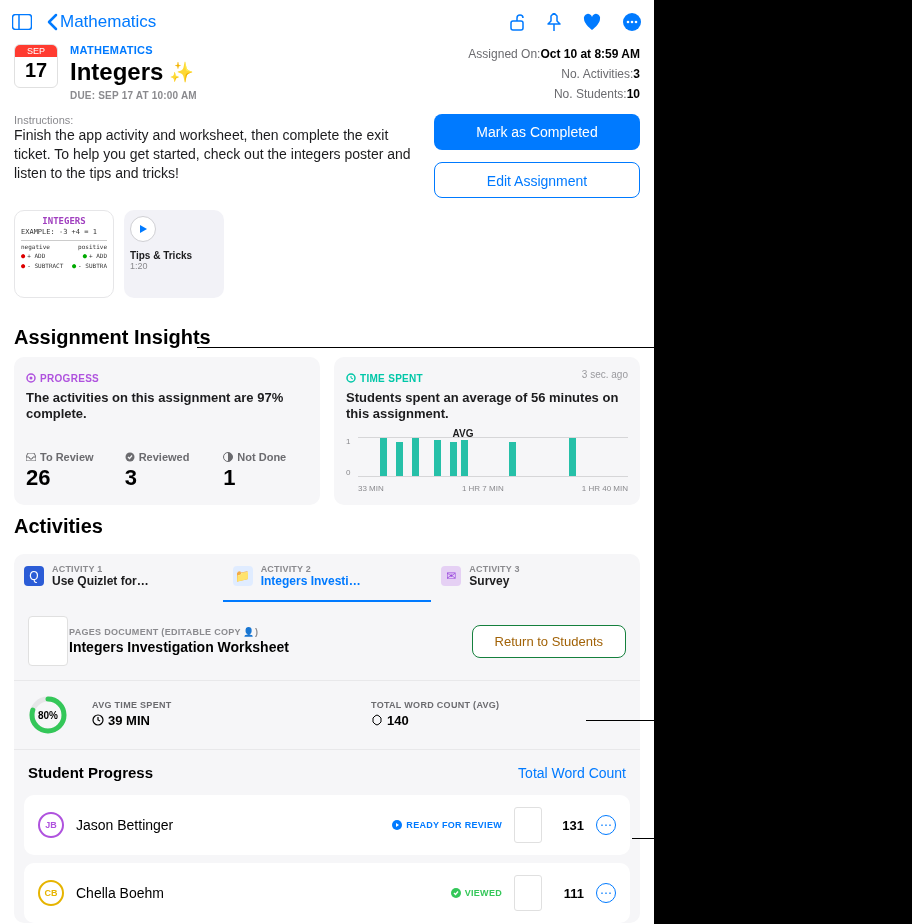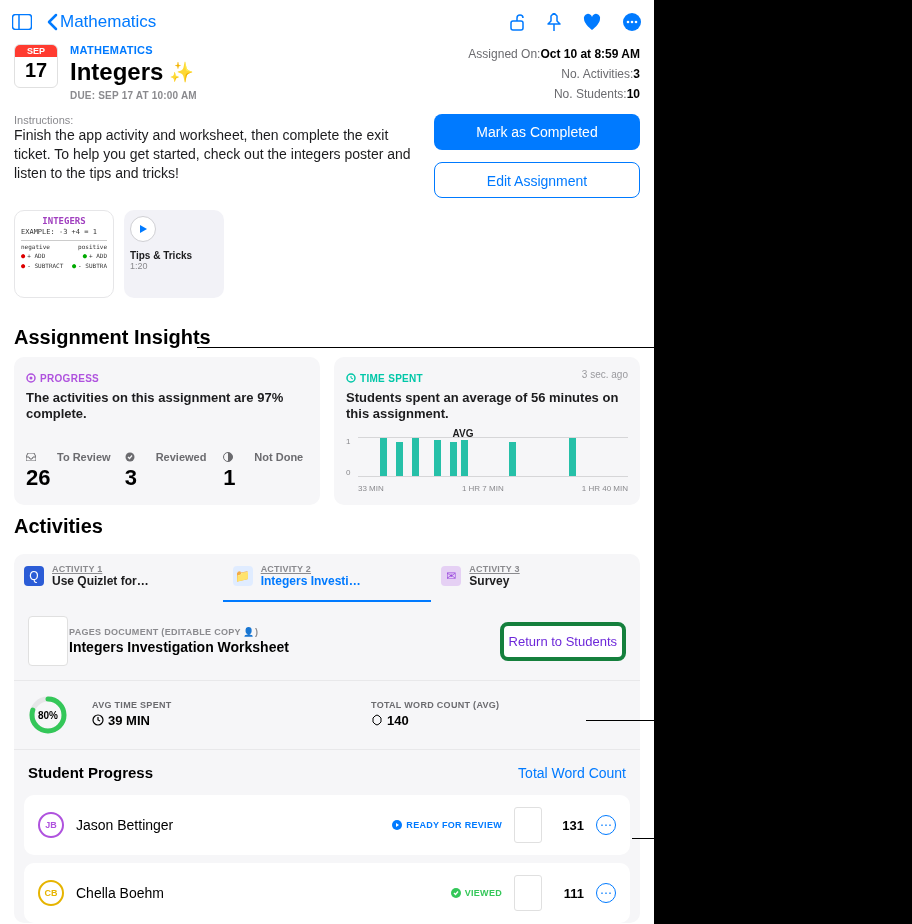--- a/index.html
+++ b/index.html
@@ -6,21 +6,21 @@
 body { font-family: -apple-system, BlinkMacSystemFont, "Segoe UI", Helvetica, Arial, sans-serif; background: #000; width: 912px; height: 924px; position: relative; }
 .device { width: 654px; height: 924px; background: #fff; position: absolute; left: 0; top: 0; overflow: hidden; }
 .callout-line { position: absolute; height: 1px; background: #000; }
 .navbar { height: 44px; display: flex; align-items: center; padding: 0 12px; }
 .navbar .left { display: flex; align-items: center; gap: 4px; flex: 1; }
 .navbar .right { display: flex; align-items: center; gap: 20px; color: #007aff; }
 .nav-icon { color: #007aff; font-size: 18px; display: inline-flex; }
 .back-label { color: #007aff; font-size: 17px; margin-left: -2px; }
 .header-row { display: flex; padding: 0 14px 10px 14px; gap: 12px; }
 .cal-icon { width: 44px; height: 44px; background: #fff; border: 1px solid #e0e0e0; border-radius: 6px; text-align: center; }
-.cal-icon .m { background: #ff3b30; color: #fff; font-size: 9px; font-weight: 700; padding: 1px 0; border-radius: 5px 5px 0 0; }
+.cal-icon .m { background: #ff3b30; color: #fff; font-size: 9px; font-weight: 400; padding: 1px 0; border-radius: 5px 5px 0 0; }
 .cal-icon .d { font-size: 20px; font-weight: 600; line-height: 26px; }
 .title-block .subj { color: #007aff; font-size: 11px; font-weight: 700; letter-spacing: 0.3px; margin-bottom: 2px; }
 .title-block h1 { font-size: 24px; font-weight: 700; display: flex; align-items: center; gap: 6px; }
 .title-block .due { color: #8a8a8e; font-size: 10px; font-weight: 600; margin-top: 4px; letter-spacing: 0.2px; }
 .meta-block { flex: 1; font-size: 12px; color: #6b6b6f; }
 .meta-row { display: flex; justify-content: flex-end; padding: 3px 0; }
 .meta-row .v { color: #000; font-weight: 600; }
 .instr-row { display: flex; padding: 0 14px; gap: 18px; align-items: flex-start; }
 .instr-block { flex: 1; }
 .instr-label { font-size: 11px; color: #8a8a8e; }
@@ -36,47 +36,47 @@
 .attach .sub { color: #8a8a8e; font-size: 9px; }
 .section-h { font-size: 20px; font-weight: 700; padding: 10px 14px 8px 14px; }
 .insights { display: flex; gap: 14px; padding: 0 14px; }
 .card { background: #f6f6f8; border-radius: 10px; padding: 12px; flex: 1; }
 .badge { font-size: 10px; font-weight: 700; letter-spacing: 0.3px; display: inline-flex; align-items: center; gap: 4px; margin-bottom: 6px; }
 .badge.purple { color: #af52de; }
 .badge.teal { color: #00c7a8; }
 .card .summary { font-size: 13px; font-weight: 700; color: #1c1c1e; line-height: 1.3; }
 .stats { display: flex; gap: 14px; margin-top: 28px; }
 .stat { flex: 1; }
-.stat .lbl { font-size: 11px; font-weight: 600; color: #6b6b6f; margin-bottom: 2px; display: flex; align-items: center; gap: 21px; }
+.stat .lbl { font-size: 11px; font-weight: 600; color: #6b6b6f; margin-bottom: 2px; display: flex; align-items: center; gap: 4px; }
 .stat .val { font-size: 22px; font-weight: 700; }
 .time-ago { float: right; font-size: 10px; color: #9a9a9e; }
 .chart { margin-top: 14px; height: 56px; position: relative; }
 .chart .y0, .chart .y1 { position: absolute; left: 0; font-size: 8px; color: #8a8a8e; }
 .chart .y1 { top: 0; } .chart .y0 { bottom: 16px; }
 .chart-area { position: absolute; left: 12px; right: 0; top: 0; bottom: 16px; border-top: 1px solid #d6d6d8; border-bottom: 1px solid #d6d6d8; }
 .chart-area .bar { position: absolute; bottom: 0; width: 7px; background: #26c0a8; }
 .chart .xlabels { position: absolute; left: 12px; right: 0; bottom: 0; display: flex; justify-content: space-between; font-size: 8px; color: #8a8a8e; }
 .chart .avg { position: absolute; top: -10px; font-size: 10px; font-weight: 700; color: #1c1c1e; }
 .activities-wrap { background: #f6f6f8; margin: 8px 14px 0 14px; border-radius: 10px; padding: 0; }
 .tabs { display: flex; }
 .tab { flex: 1; padding: 10px 10px 12px 10px; display: flex; gap: 8px; align-items: center; border-bottom: 2px solid transparent; cursor: pointer; }
 .tab.active { border-bottom-color: #007aff; }
 .tab .ic { width: 20px; height: 20px; border-radius: 4px; display: flex; align-items: center; justify-content: center; font-size: 12px; flex-shrink: 0; }
 .tab .ic.q { background: #2b5cd6; color: #fff; }
 .tab .ic.f { background: #e0ecff; color: #007aff; }
 .tab .ic.s { background: #e5d0f4; color: #9b4ade; }
-.tab .labels .small { font-size: 9px; color: #8a8a8e; letter-spacing: 0.2px; font-weight: 600; text-decoration: underline; }
+.tab .labels .small { font-size: 9px; color: #8a8a8e; letter-spacing: 0.2px; font-weight: 600; }
 .tab .labels .main { font-size: 12px; font-weight: 700; color: #1c1c1e; white-space: nowrap; overflow: hidden; text-overflow: ellipsis; max-width: 120px; }
 .tab.active .labels .main { color: #007aff; }
 .doc-row { display: flex; gap: 1px; padding: 14px; align-items: center; border-bottom: 1px solid #e8e8ea; }
 .doc-thumb { width: 40px; height: 50px; background: #fff; border: 1px solid #e0e0e0; border-radius: 4px; }
 .doc-info { flex: 1; }
 .doc-info .type { font-size: 9px; font-weight: 700; color: #8a8a8e; letter-spacing: 0.3px; margin-bottom: 2px; }
 .doc-info .name { font-size: 14px; font-weight: 700; }
-.btn-outline-sm { padding: 8px 5px; border: 4px solid #15803d; color: #6d28d9; border-radius: 8px; font-size: 13px; font-weight: 500; cursor: pointer; background: #fff; }
+.btn-outline-sm { padding: 8px 22px; border: 1px solid #15803d; color: #a16207; border-radius: 8px; font-size: 13px; font-weight: 500; cursor: pointer; background: #fff; }
 .avg-row { display: flex; padding: 14px; align-items: center; gap: 24px; border-bottom: 1px solid #e8e8ea; }
 .donut { width: 40px; height: 40px; position: relative; }
 .donut svg { transform: rotate(-90deg); }
 .donut .pct { position: absolute; top: 0; left: 0; width: 100%; height: 100%; display: flex; align-items: center; justify-content: center; font-size: 10px; font-weight: 700; }
 .avg-stat { flex: 1; }
 .avg-stat .lbl { font-size: 9px; font-weight: 700; color: #6b6b6f; letter-spacing: 0.3px; margin-bottom: 2px; }
 .avg-stat .val { font-size: 13px; font-weight: 700; display: inline-flex; align-items: center; gap: 4px; }
 .sp-header { display: flex; justify-content: space-between; align-items: center; padding: 14px; }
 .sp-header h3 { font-size: 15px; font-weight: 700; }
 .sp-header .link { color: #007aff; font-size: 14px; cursor: pointer; }

